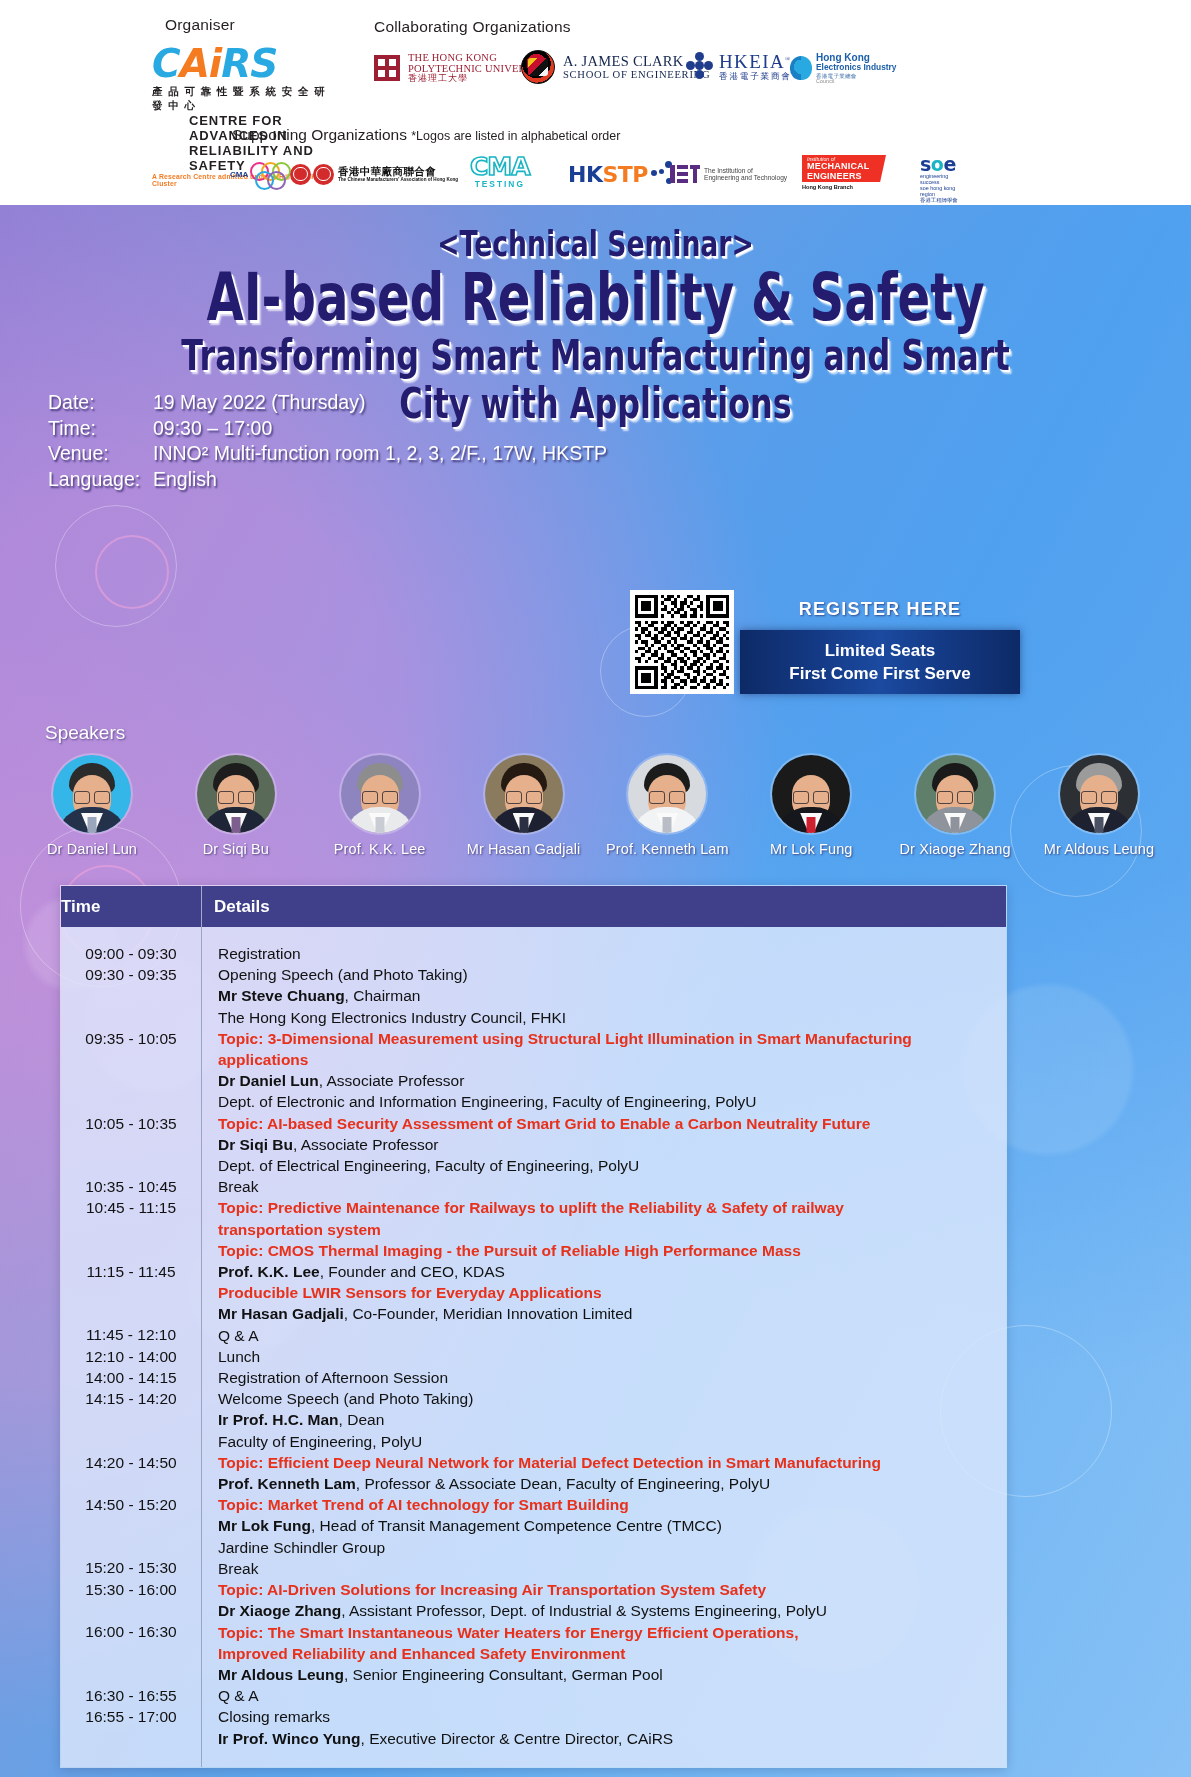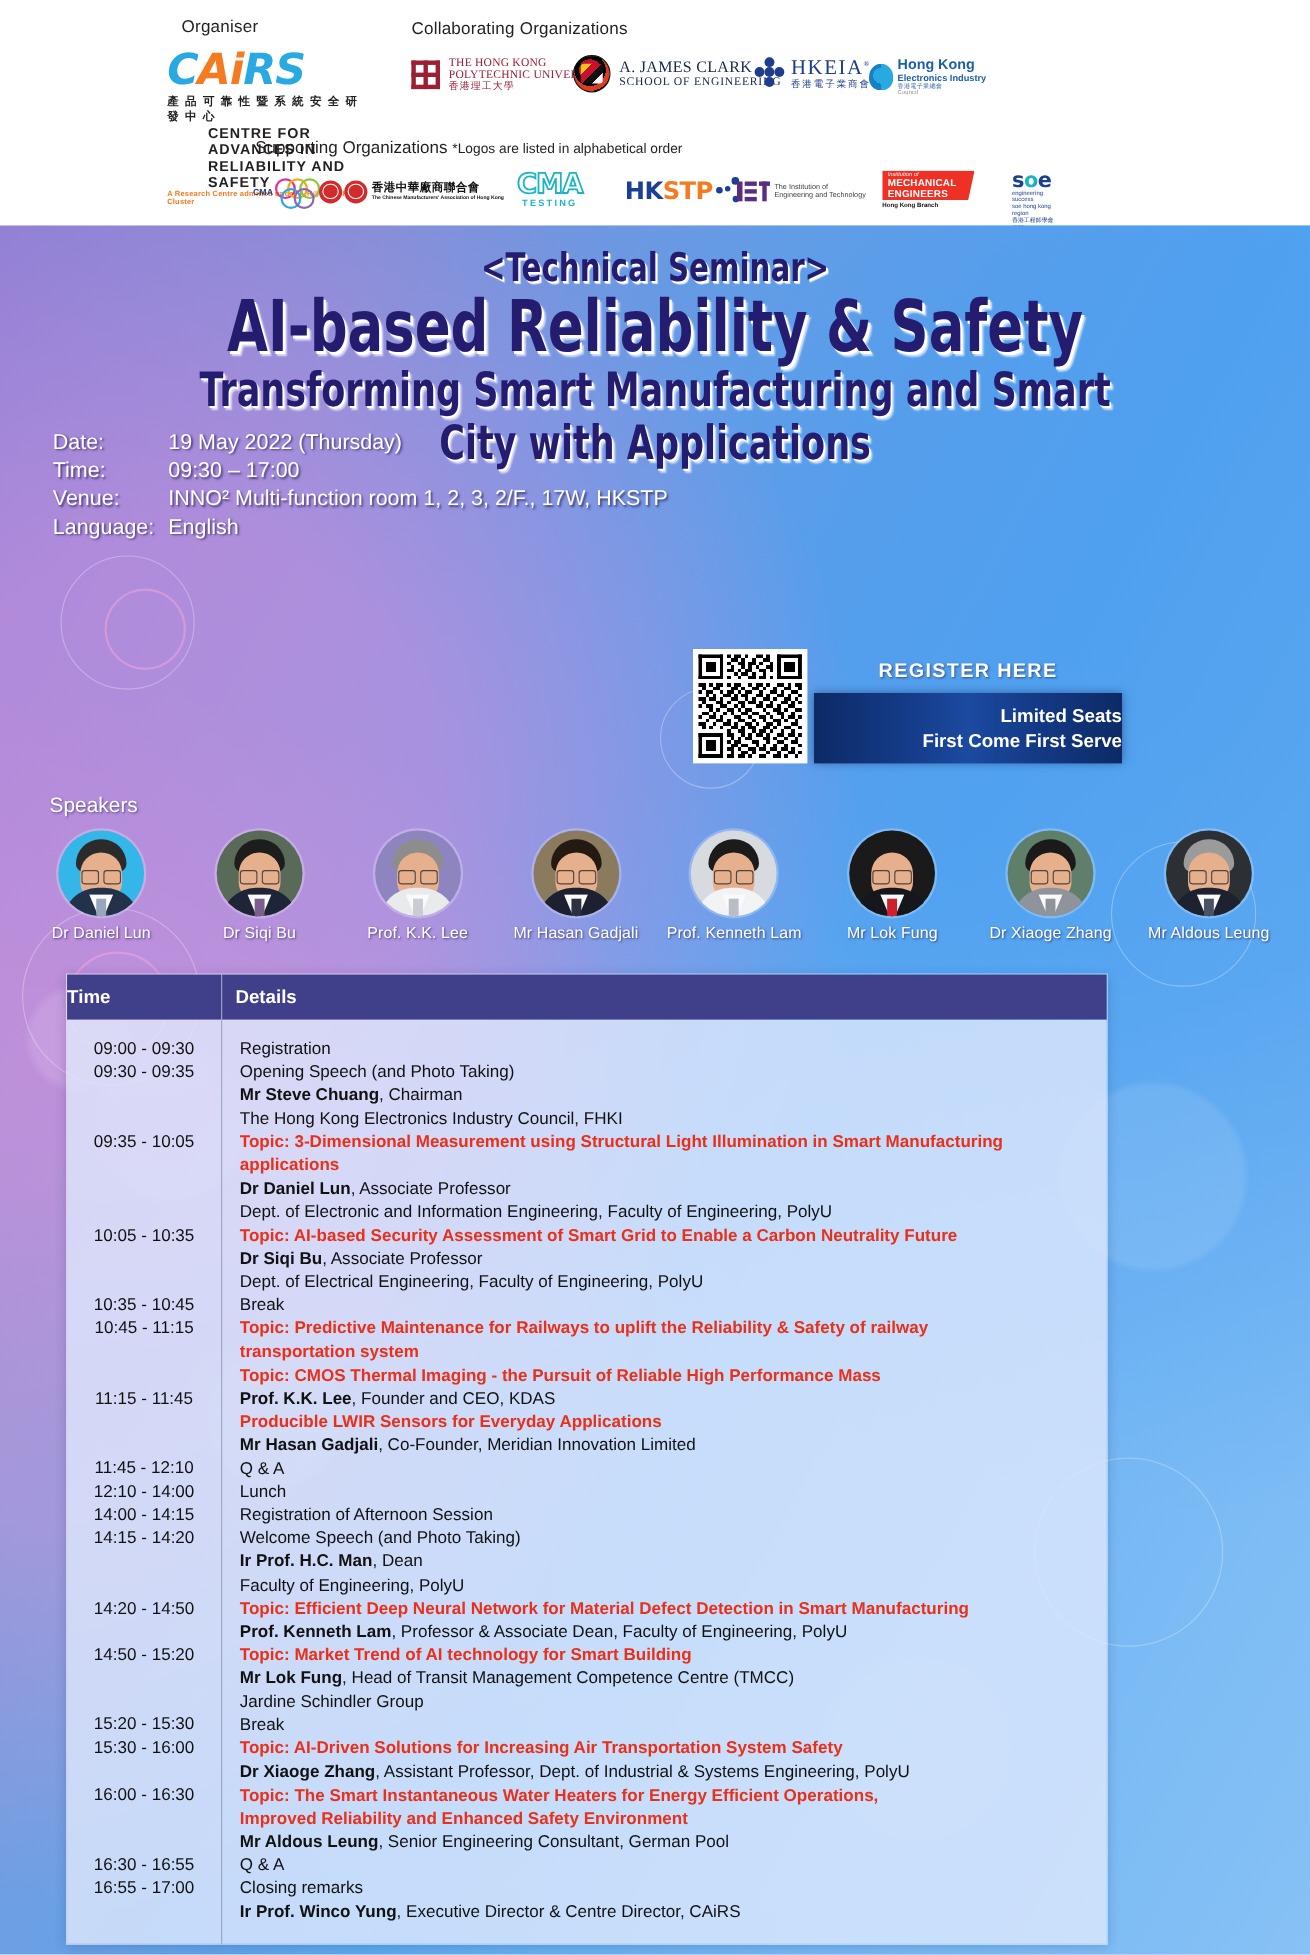--- a/index.html
+++ b/index.html
@@ -67,21 +67,21 @@
   .hkeia-l2{font-size:8.6px;color:#1f3d8c;letter-spacing:1.8px;}
   .hkeia-reg{font-size:7px;vertical-align:super;}
 
   
   .hkeic{position:absolute;left:790px;top:52px;display:flex;align-items:center;gap:4px;}
   .hkeic-mark{width:22px;height:24px;background:
       radial-gradient(circle at 50% 45%,#29a9e1 0 42%,transparent 42%),
       linear-gradient(90deg,#1b7fc4 0 48%,#29a9e1 52% 100%);
       border-radius:50% 50% 45% 45%;}
   .hkeic-txt{line-height:1.12;}
-  .hkeic-l1{font-size:13px;color:#1b5fa8;font-weight:bold;}
+  .hkeic-l1{font-size:10px;color:#1b5fa8;font-weight:bold;}
   .hkeic-l2{font-size:8.4px;color:#1b5fa8;font-weight:bold;}
   .hkeic-l3{font-size:5.6px;color:#3b6ea8;letter-spacing:.2px;}
   .hkeic-l4{font-size:5.2px;color:#888;letter-spacing:.2px;}
 
   
   .supp-row{position:absolute;left:230px;top:155px;width:730px;height:40px;}
   .supp-item{position:absolute;top:0;height:38px;display:flex;align-items:center;}
 
   .cmaq{left:0;}
   .cma-tag{font-size:8px;font-weight:bold;color:#1b3f94;}
@@ -194,21 +194,21 @@
   .reg-panel{position:absolute;left:740px;top:385px;width:280px;height:104px;}
   .reg-here{
     position:absolute;left:0;top:9px;width:280px;text-align:center;
     font-size:18px;font-weight:bold;color:#fff;letter-spacing:1.2px;
     text-shadow:1px 1px 2px rgba(30,25,80,.6);
   }
   .reg-box{
     position:absolute;left:0;top:40px;width:280px;height:64px;
     background:linear-gradient(90deg,#0d2a66 0%,#143a86 28%,#1b4aa0 50%,#143a86 72%,#0d2a66 100%);
     color:#fff;font-weight:bold;font-size:17px;line-height:23px;
-    display:flex;flex-direction:column;align-items:flex-end;justify-content:center;
+    display:flex;flex-direction:column;align-items:center;justify-content:center;
     box-shadow:0 0 8px rgba(20,30,80,.5);
   }
 
   
   .speakers-label{position:absolute;left:45px;top:517px;color:#fff;font-size:19px;
                   text-shadow:1px 1px 2px rgba(40,30,90,.6);}
   .speakers{position:absolute;left:30px;top:550px;width:1131px;display:flex;justify-content:space-between;}
   .spk{width:124px;text-align:center;}
   .spk-photo{
     width:78px;height:78px;border-radius:50%;margin:0 auto 8px;position:relative;overflow:hidden;

